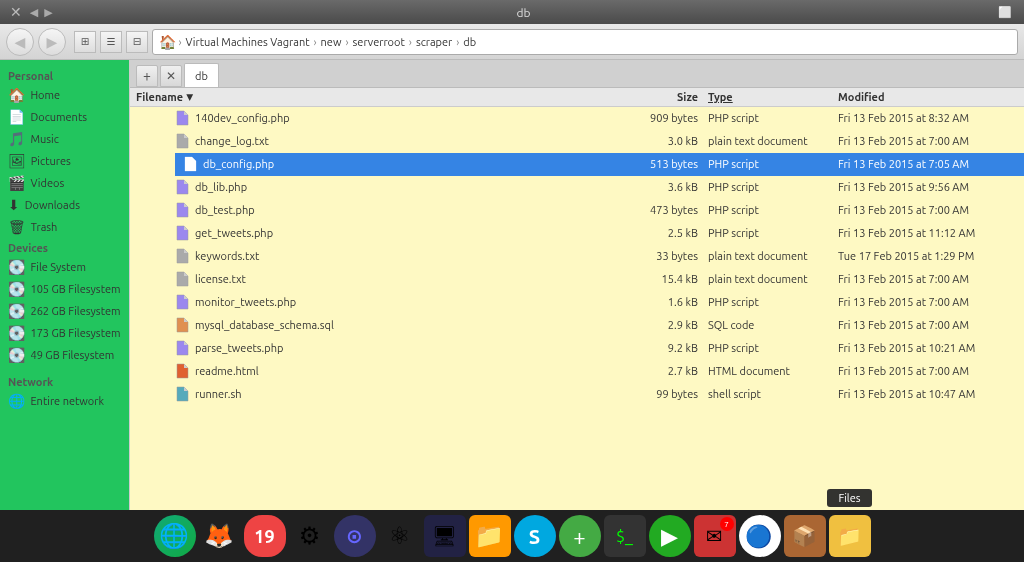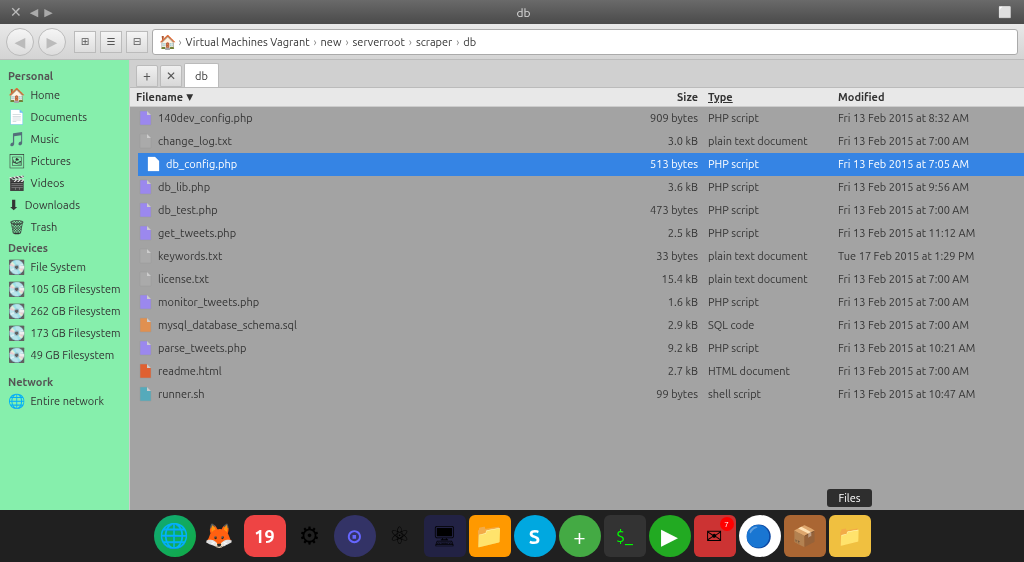--- a/index.html
+++ b/index.html
@@ -81,21 +81,21 @@
     
     .main-area {
       display: flex;
       flex: 1;
       overflow: hidden;
     }
 
     
     .sidebar {
       width: 130px;
-      background: #86efac;
+      background: #22c55e;
       border-right: 1px solid #ccc;
       overflow-y: auto;
       padding: 6px 0;
       flex-shrink: 0;
     }
     .sidebar-section-label {
       font-size: 11px;
       font-weight: bold;
       color: #555;
       padding: 4px 8px 2px;
@@ -171,21 +171,22 @@
       flex-shrink: 0;
     }
     .col-name { flex: 1; display: flex; align-items: center; gap: 3px; cursor: pointer; }
     .col-size { width: 90px; text-align: right; padding-right: 10px; }
     .col-type { width: 130px; text-decoration: underline; }
     .col-modified { width: 180px; }
 
     .file-list {
       flex: 1;
       overflow-y: auto;
-      background: #a3a3a3;
+      background: #fef9c3;
+      padding-left: 37px;
     }
     .file-row {
       display: flex;
       align-items: center;
       padding: 2px 6px;
       font-size: 11px;
       color: #333;
       cursor: pointer;
       border-bottom: 1px solid transparent;
     }
@@ -510,21 +511,21 @@
     <div class="file-modified">Fri 13 Feb 2015 at 10:47 AM</div>
   </div>
         </div>
     </div>
   </div>
 </div>
 
 <div class="taskbar">
   <div class="taskbar-icon" style="background:linear-gradient(135deg,#1a7,#1a4);border-radius:50%;">🌐</div>
   <div class="taskbar-icon">🦊</div>
-  <div class="taskbar-icon" style="background:#e44;border-radius:10px;color:white;font-size:18px;font-weight:bold;">19</div>
+  <div class="taskbar-icon" style="background:#e44;border-radius:18px;color:white;font-size:18px;font-weight:bold;">19</div>
   <div class="taskbar-icon">⚙</div>
   <div class="taskbar-icon" style="background:#336;border-radius:50%;color:#66f;font-size:20px;font-weight:bold;">⊙</div>
   <div class="taskbar-icon">⚛</div>
   <div class="taskbar-icon" style="background:#224;border-radius:6px;font-size:20px;">🖥</div>
   <div class="taskbar-icon" style="background:#f90;border-radius:6px;">📁</div>
   <div class="taskbar-icon" style="background:#00a8e0;border-radius:50%;color:white;font-size:20px;font-weight:bold;">S</div>
   <div class="taskbar-icon" style="background:#4a4;border-radius:50%;color:white;font-size:22px;">+</div>
   <div class="taskbar-icon" style="background:#333;border-radius:6px;color:#0f0;font-size:16px;">$_</div>
   <div class="taskbar-icon" style="background:#2a2;border-radius:50%;color:white;font-size:22px;">▶</div>
   <div class="taskbar-icon" style="background:#c33;border-radius:6px;font-size:20px;position:relative;">

